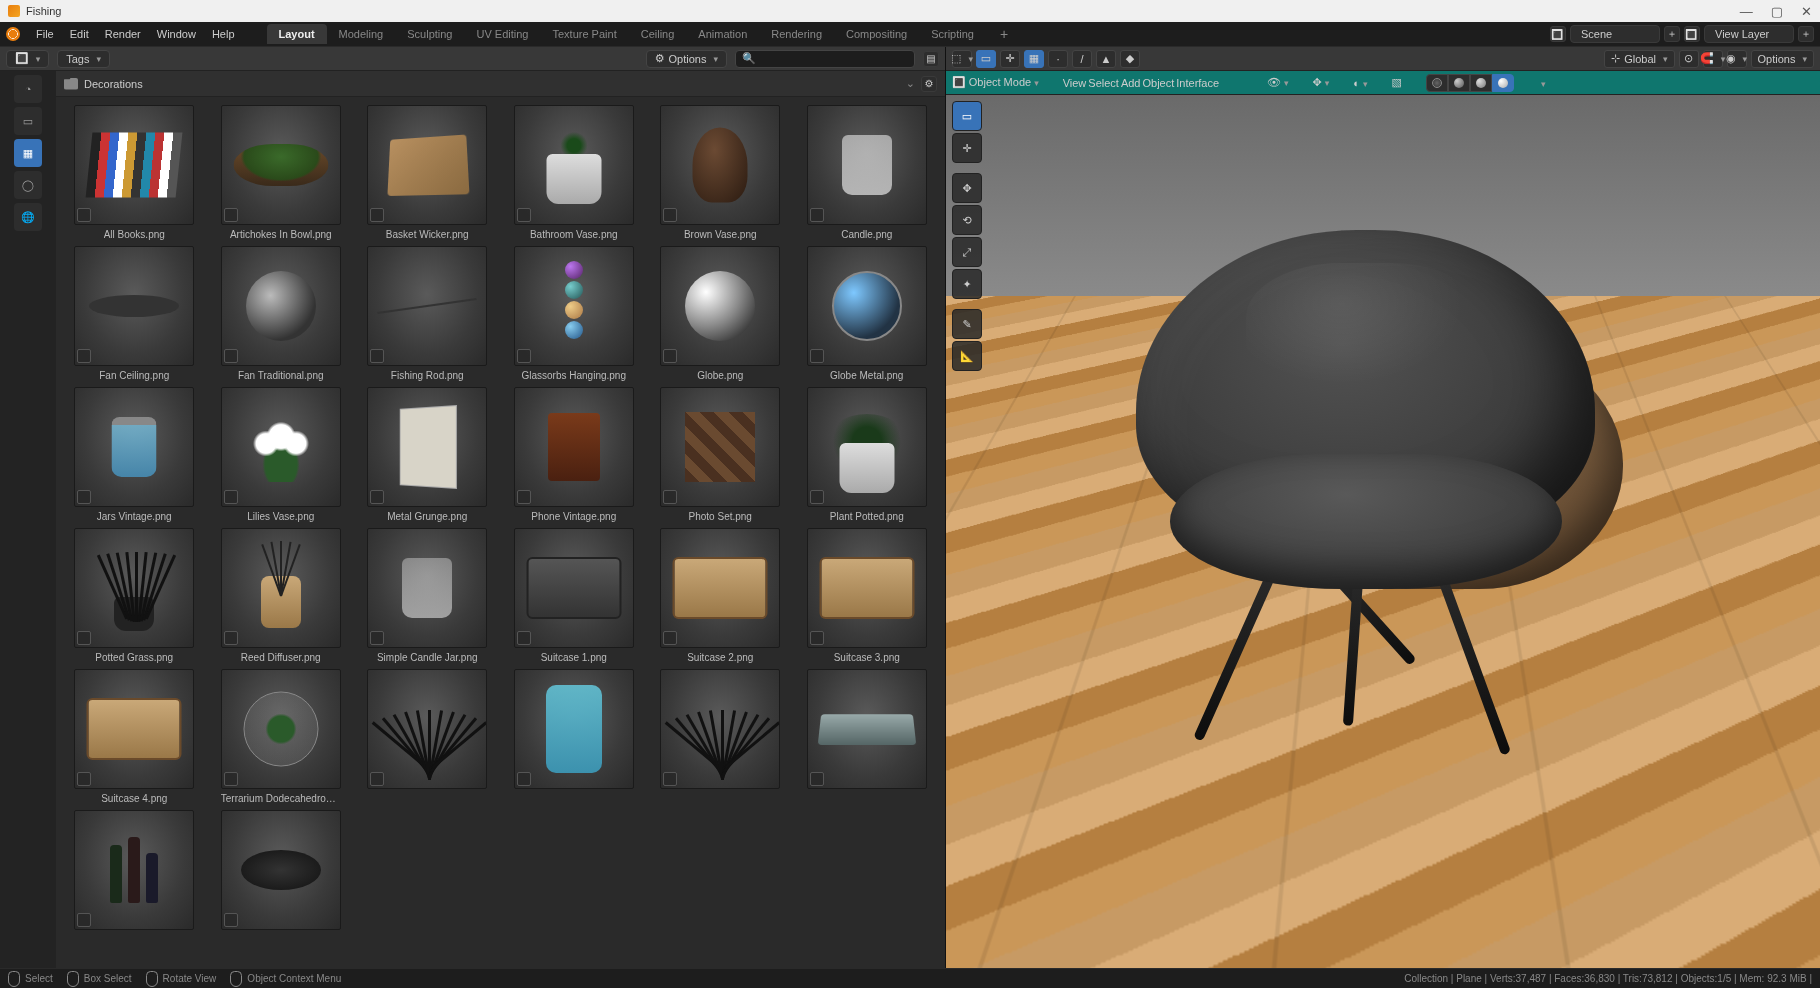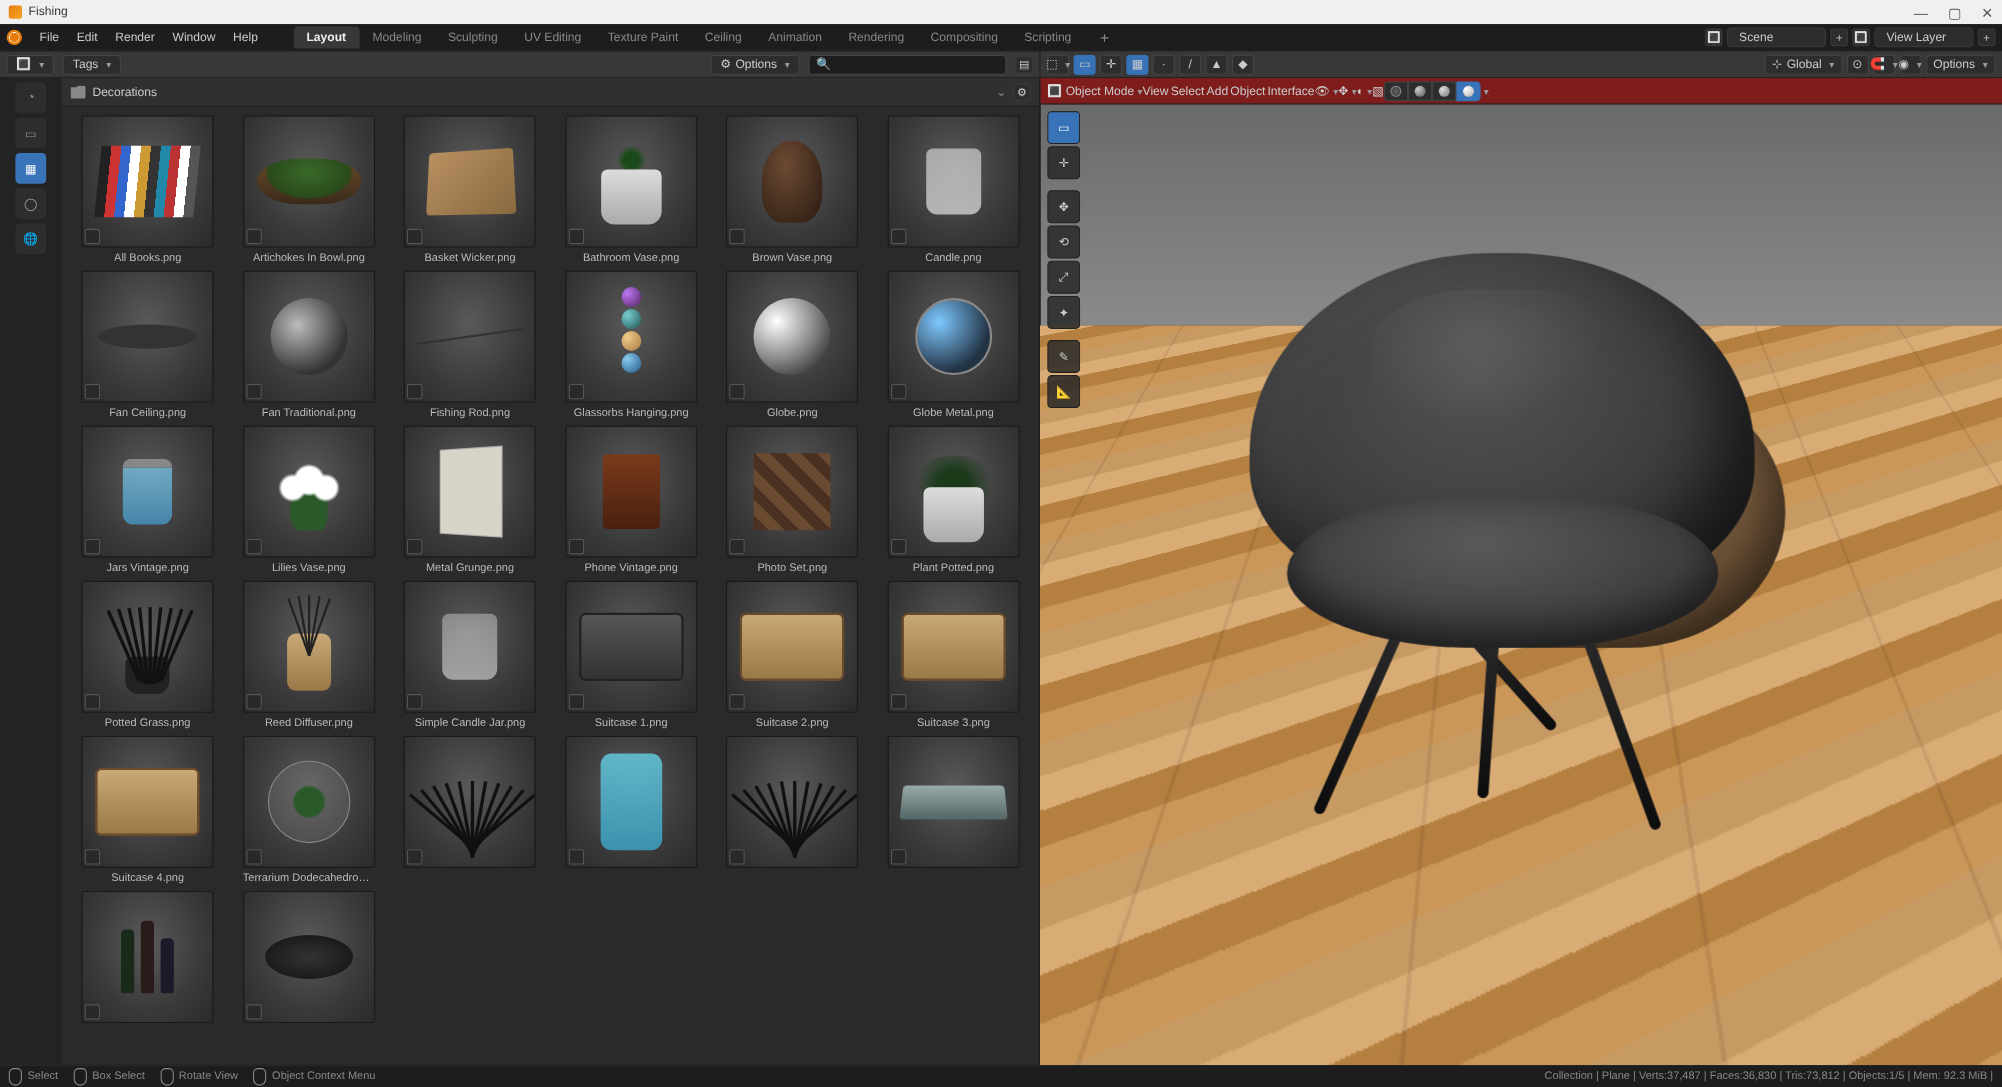--- a/index.html
+++ b/index.html
@@ -80,21 +80,21 @@
 .lilies { width: 75px; height: 70px; background: radial-gradient(circle at 50% 35%, #fff 20%, transparent 25%), radial-gradient(circle at 30% 45%, #fff 15%, transparent 20%), radial-gradient(circle at 70% 45%, #fff 15%, transparent 20%), radial-gradient(ellipse at 50% 75%, #2a5a2a 30%, transparent 35%); }
 
 
 .right-panel { flex: 1; display: flex; flex-direction: column; background: #393939; }
 .vp-header { height: 24px; background: #383838; display: flex; align-items: center; padding: 0 6px; gap: 4px; border-bottom: 1px solid #222; }
 .vp-header .hbtn { height: 18px; background: #2d2d2d; border: 1px solid #444; border-radius: 3px; padding: 0 6px; display: flex; align-items: center; color: #ccc; gap: 4px; }
 .vp-header .icon-btn { width: 20px; padding: 0; justify-content: center; }
 .vp-header .hbtn.blue { background: #3873b8; border-color: #3873b8; }
 .vp-header .spacer { flex: 1; }
 
-.vp-header2 { height: 24px; background: #7f1d1d; display: flex; align-items: center; padding: 0 6px; gap: 0; border-bottom: 1px solid #222; }
+.vp-header2 { height: 24px; background: #0f766e; display: flex; align-items: center; padding: 0 6px; gap: 24px; border-bottom: 1px solid #222; }
 
 .viewport { flex: 1; position: relative; overflow: hidden; }
 .vp-floor-persp {
   position: absolute; left: -30%; right: -30%; top: 23%; bottom: -40%;
   background:
     repeating-linear-gradient(90deg, rgba(0,0,0,0.08) 0 2px, transparent 2px 130px),
     repeating-linear-gradient(155deg, #b89060 0 22px, #c8a070 22px 44px, #a87840 44px 66px, #bb8d55 66px 88px);
   transform: perspective(1000px) rotateX(62deg);
   transform-origin: top;
   filter: brightness(1.06) contrast(1.06);

